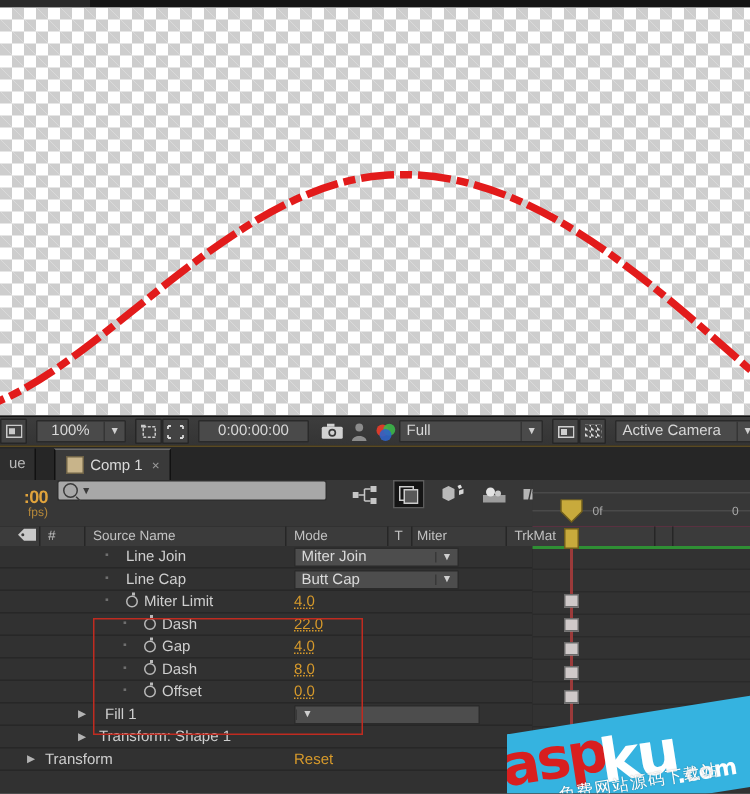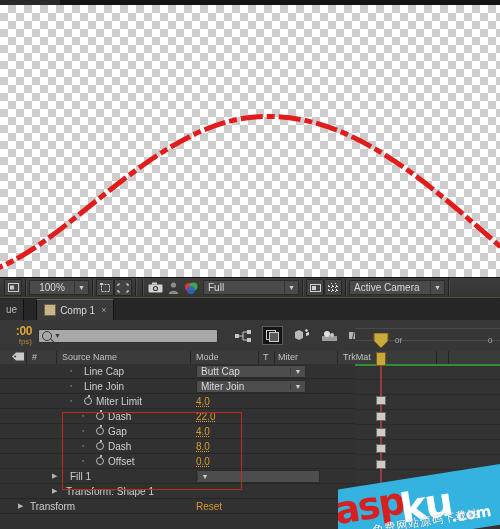--- a/index.html
+++ b/index.html
@@ -51,21 +51,21 @@
   .tab-ghost{height:21px;display:flex;align-items:center;color:#b9b9b9;font-size:10px;
     padding:0 6px;background:#2e2e2e;border-right:1px solid #111;box-sizing:border-box;}
   .tab{height:21px;display:flex;align-items:center;gap:4px;padding:0 7px;
     background:#3a3a3a;border-left:1px solid #111;border-right:1px solid #111;
     border-top:1px solid #6a6a6a;color:#d9d9d9;font-size:10px;box-sizing:border-box;}
   .tab .tabicon{width:10px;height:10px;background:#c8b48a;border:1px solid #6e6246;display:block;}
   .tab .close{color:#9a9a9a;font-size:9px;margin-left:2px;}
 
   
   .tl-bar{position:absolute;left:0;top:320px;width:500px;height:31px;background:#373737;
-    border-bottom:1px solid #1b1b1b;display:flex;align-items:center;}
+    border-bottom:1px solid #1b1b1b;display:flex;align-items:flex-start;}
   .tc-block{width:34px;height:31px;display:flex;flex-direction:column;justify-content:center;
     align-items:flex-end;padding-right:2px;box-sizing:border-box;}
   .tc-main{color:#e0a33c;font-size:12px;font-weight:bold;letter-spacing:-.4px;line-height:12px;}
   .tc-sub{color:#b5883a;font-size:8px;line-height:9px;}
   .search{flex:none;width:180px;height:14px;margin-left:4px;background:#a8a8a8;
     border:1px solid #2f2f2f;border-radius:2px;display:flex;align-items:center;
     padding:0 3px;box-sizing:border-box;gap:2px;}
   .mag{width:8px;height:8px;border:1.4px solid #3a3a3a;border-radius:50%;position:relative;}
   .mag:after{content:"";position:absolute;right:-3px;bottom:-2px;width:4px;height:1.4px;
     background:#3a3a3a;transform:rotate(45deg);}
@@ -181,20 +181,21 @@
       <svg width="12" height="10" viewBox="0 0 12 10">
           <g stroke="#d7d7d7" fill="none" stroke-width="1.2">
             <path d="M1 1 H3 M1 1 V3"></path>
             <path d="M11 1 H9 M11 1 V3"></path>
             <path d="M1 9 H3 M1 9 V7"></path>
             <path d="M11 9 H9 M11 9 V7"></path>
           </g>
         </svg>
     </div>
     <div class="vb-sep"></div>
+    <div class="vb-field" style="width:74px;justify-content:center">0:00:00:00</div>
     <div class="vb-sep"></div>
     <div class="vb-icon">
       <svg width="15" height="11" viewBox="0 0 15 11">
           <rect x="0.5" y="2.5" width="14" height="8" rx="1" fill="#d2d2d2"></rect>
           <rect x="4" y="0.5" width="5" height="2" fill="#d2d2d2"></rect>
           <circle cx="7.5" cy="6.5" r="2.6" fill="#3a3a3a"></circle>
           <circle cx="7.5" cy="6.5" r="1.5" fill="#d2d2d2"></circle>
         </svg>
     </div>
     <div class="vb-icon">
@@ -360,33 +361,33 @@
     <span class="vdiv" style="left:258px"></span>
     <span class="vdiv" style="left:274px"></span>
     <span class="vdiv" style="left:337px"></span>
     <span class="vdiv" style="left:436px"></span>
     <span class="vdiv" style="left:448px"></span>
   </div>
 
   <div class="rows">
 
     <div class="row">
+      <span class="nm" style="left:84px">Line Join</span>
+      <span class="tw" style="left:70px;color:#6f6f6f">▪</span>
+      <div class="combo" style="left:196px;width:110px">
+        <span class="lbl">Miter Join</span>
+        <span class="arrow">▼</span>
+      </div>
+    </div>
+
+    <div class="row">
       <span class="nm" style="left:84px">Line Cap</span>
       <span class="tw" style="left:70px;color:#6f6f6f">▪</span>
       <div class="combo" style="left:196px;width:110px">
         <span class="lbl">Butt Cap</span>
-        <span class="arrow">▼</span>
-      </div>
-    </div>
-
-    <div class="row">
-      <span class="nm" style="left:84px">Line Join</span>
-      <span class="tw" style="left:70px;color:#6f6f6f">▪</span>
-      <div class="combo" style="left:196px;width:110px">
-        <span class="lbl">Miter Join</span>
         <span class="arrow">▼</span>
       </div>
     </div>
 
     <div class="row">
       <span class="stopwatch" style="left:84px"></span>
       <span class="nm" style="left:96px">Miter Limit</span>
       <span class="tw" style="left:70px;color:#6f6f6f">▪</span>
       <span class="val" style="left:196px">4.0</span>
     </div>

